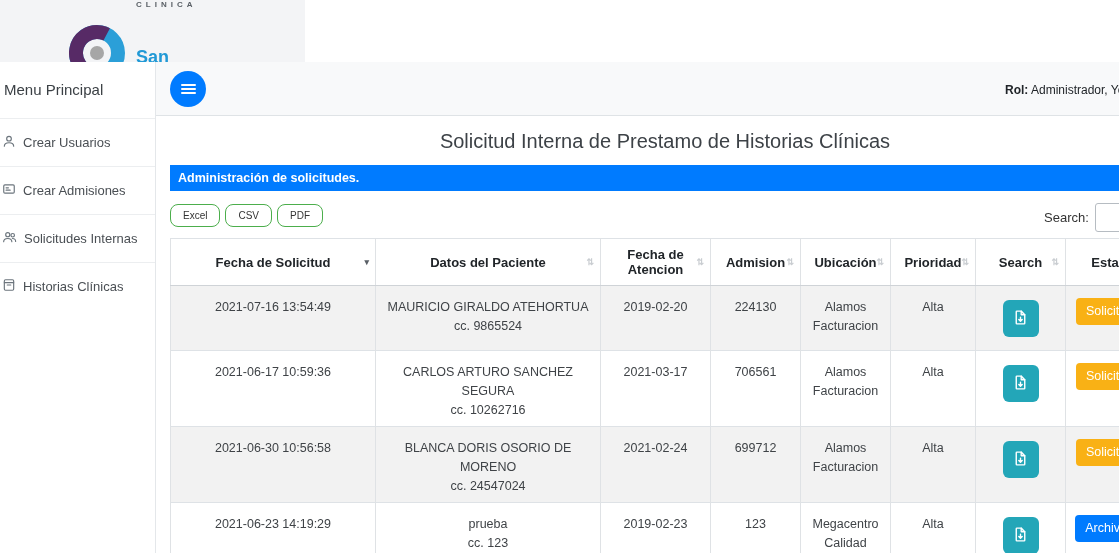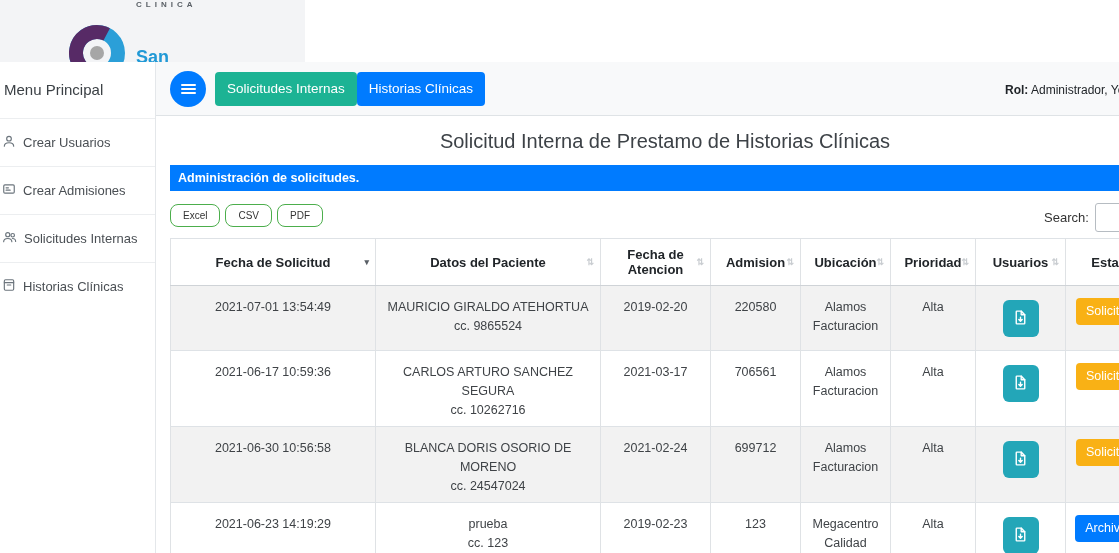--- a/index.html
+++ b/index.html
@@ -134,21 +134,20 @@
 
   <div class="main">
     <div class="navbar">
       <button class="hamburger-btn">
         <span>
             <i></i>
             <i></i>
             <i></i>
           </span>
       </button>
-      <span id="nav-buttons"><button class="nav-btn teal">Solicitudes Internas</button><button class="nav-btn blue">Historias Clínicas</button></span>
       <span class="role-box">
         <b>Rol:</b>
         <span>Administrador, Yeffe</span>
       </span>
     </div>
 
     <div class="content">
       <div class="page-title">Solicitud Interna de Prestamo de Historias Clínicas</div>
 
       <div class="card">
@@ -174,33 +173,33 @@
               <col>
             </colgroup>
           <thead>
               <tr id="grid-head">
                 <th><span>Fecha de Solicitud</span><span class="sort-glyph active">▾</span></th>
                 <th><span>Datos del Paciente</span><span class="sort-glyph">⇅</span></th>
                 <th><span>Fecha de Atencion</span><span class="sort-glyph">⇅</span></th>
                 <th><span>Admision</span><span class="sort-glyph">⇅</span></th>
                 <th><span>Ubicación</span><span class="sort-glyph">⇅</span></th>
                 <th><span>Prioridad</span><span class="sort-glyph">⇅</span></th>
-                <th><span>Usuarios</span><span class="sort-glyph">⇅</span></th>
+                <th><span>Search</span><span class="sort-glyph">⇅</span></th>
                 <th><span>Estado</span></th>
               </tr>
             </thead>
           <tbody id="grid-body">
   <tr>
-    <td>2021-07-01 13:54:49</td>
+    <td>2021-07-16 13:54:49</td>
     <td>
       <div class="p-name">MAURICIO GIRALDO ATEHORTUA</div>
       <div class="p-cc"><b>cc.</b> <span>9865524</span></div>
     </td>
     <td>2019-02-20</td>
-    <td>220580</td>
+    <td>224130</td>
     <td>Alamos Facturacion</td>
     <td>Alta</td>
     <td>
       <button class="adj-btn">
         <span>
           <svg width="17" height="17" viewBox="0 0 24 24" fill="none" stroke="#fff" stroke-width="2" stroke-linecap="round" stroke-linejoin="round">
             <path d="M13 3H7a1 1 0 0 0-1 1v16a1 1 0 0 0 1 1h10a1 1 0 0 0 1-1V8z"></path>
             <path d="M13 3v5h5"></path>
             <path d="M12 11.5v5.5M9.6 14.8L12 17.2l2.4-2.4"></path>
           </svg>

